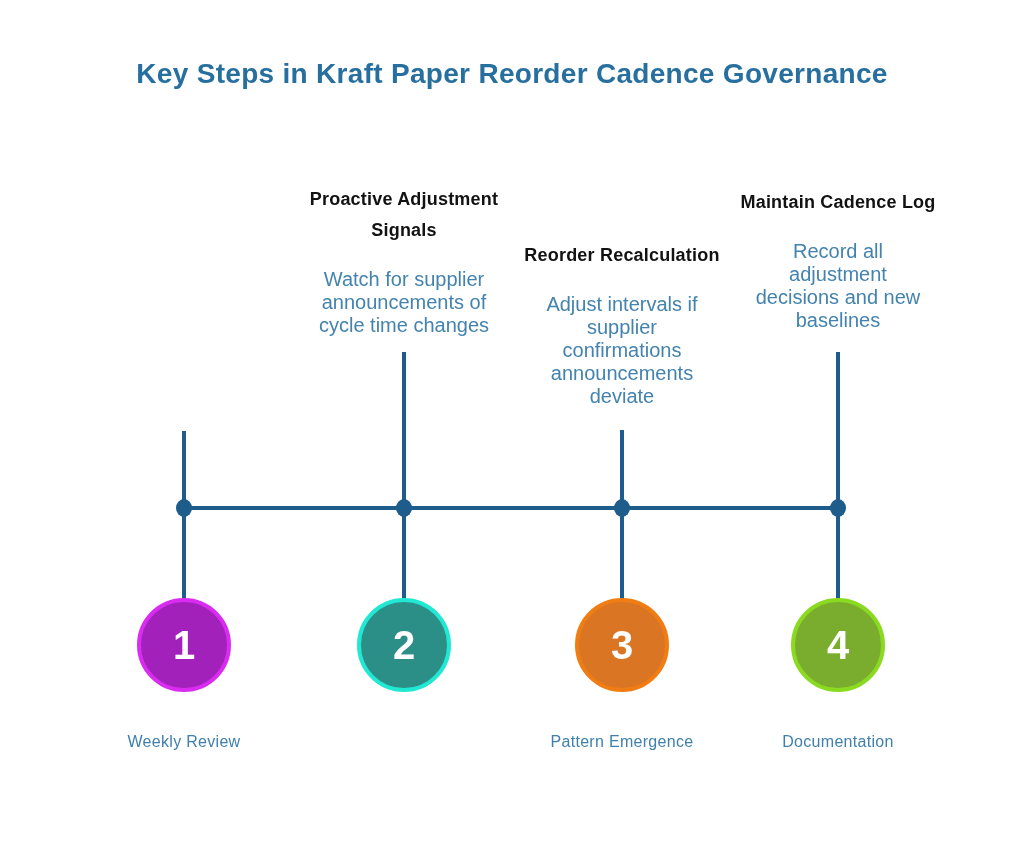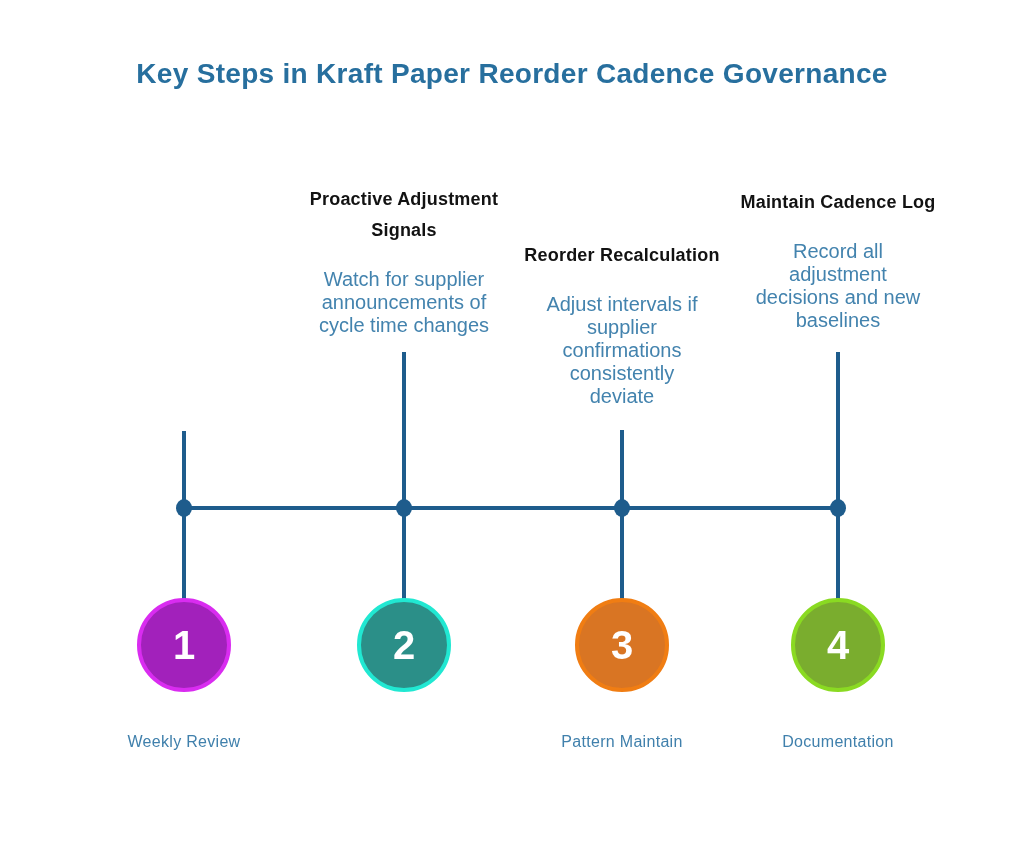--- a/index.html
+++ b/index.html
@@ -152,29 +152,29 @@
     <div class="stem-bottom"></div>
     <div class="dot"></div>
     <div class="step-circle">
       <span class="step-number">2</span>
     </div>
   </div>
 
   <div class="step s3" style="--fill: #d97523; --ring: #f07d13;">
     <div class="text-block">
       <div class="step-heading">Reorder Recalculation</div>
-      <div class="step-desc">Adjust intervals if supplier confirmations consistently deviate</div>
+      <div class="step-desc">Adjust intervals if supplier confirmations announcements deviate</div>
     </div>
     <div class="stem-top"></div>
     <div class="stem-bottom"></div>
     <div class="dot"></div>
     <div class="step-circle">
       <span class="step-number">3</span>
     </div>
-    <div class="step-label">Pattern Maintain</div>
+    <div class="step-label">Pattern Emergence</div>
   </div>
 
   <div class="step s4" style="--fill: #7aad2e; --ring: #8ada22;">
     <div class="text-block">
       <div class="step-heading">Maintain Cadence Log</div>
       <div class="step-desc">Record all adjustment decisions and new baselines</div>
     </div>
     <div class="stem-top"></div>
     <div class="stem-bottom"></div>
     <div class="dot"></div>

